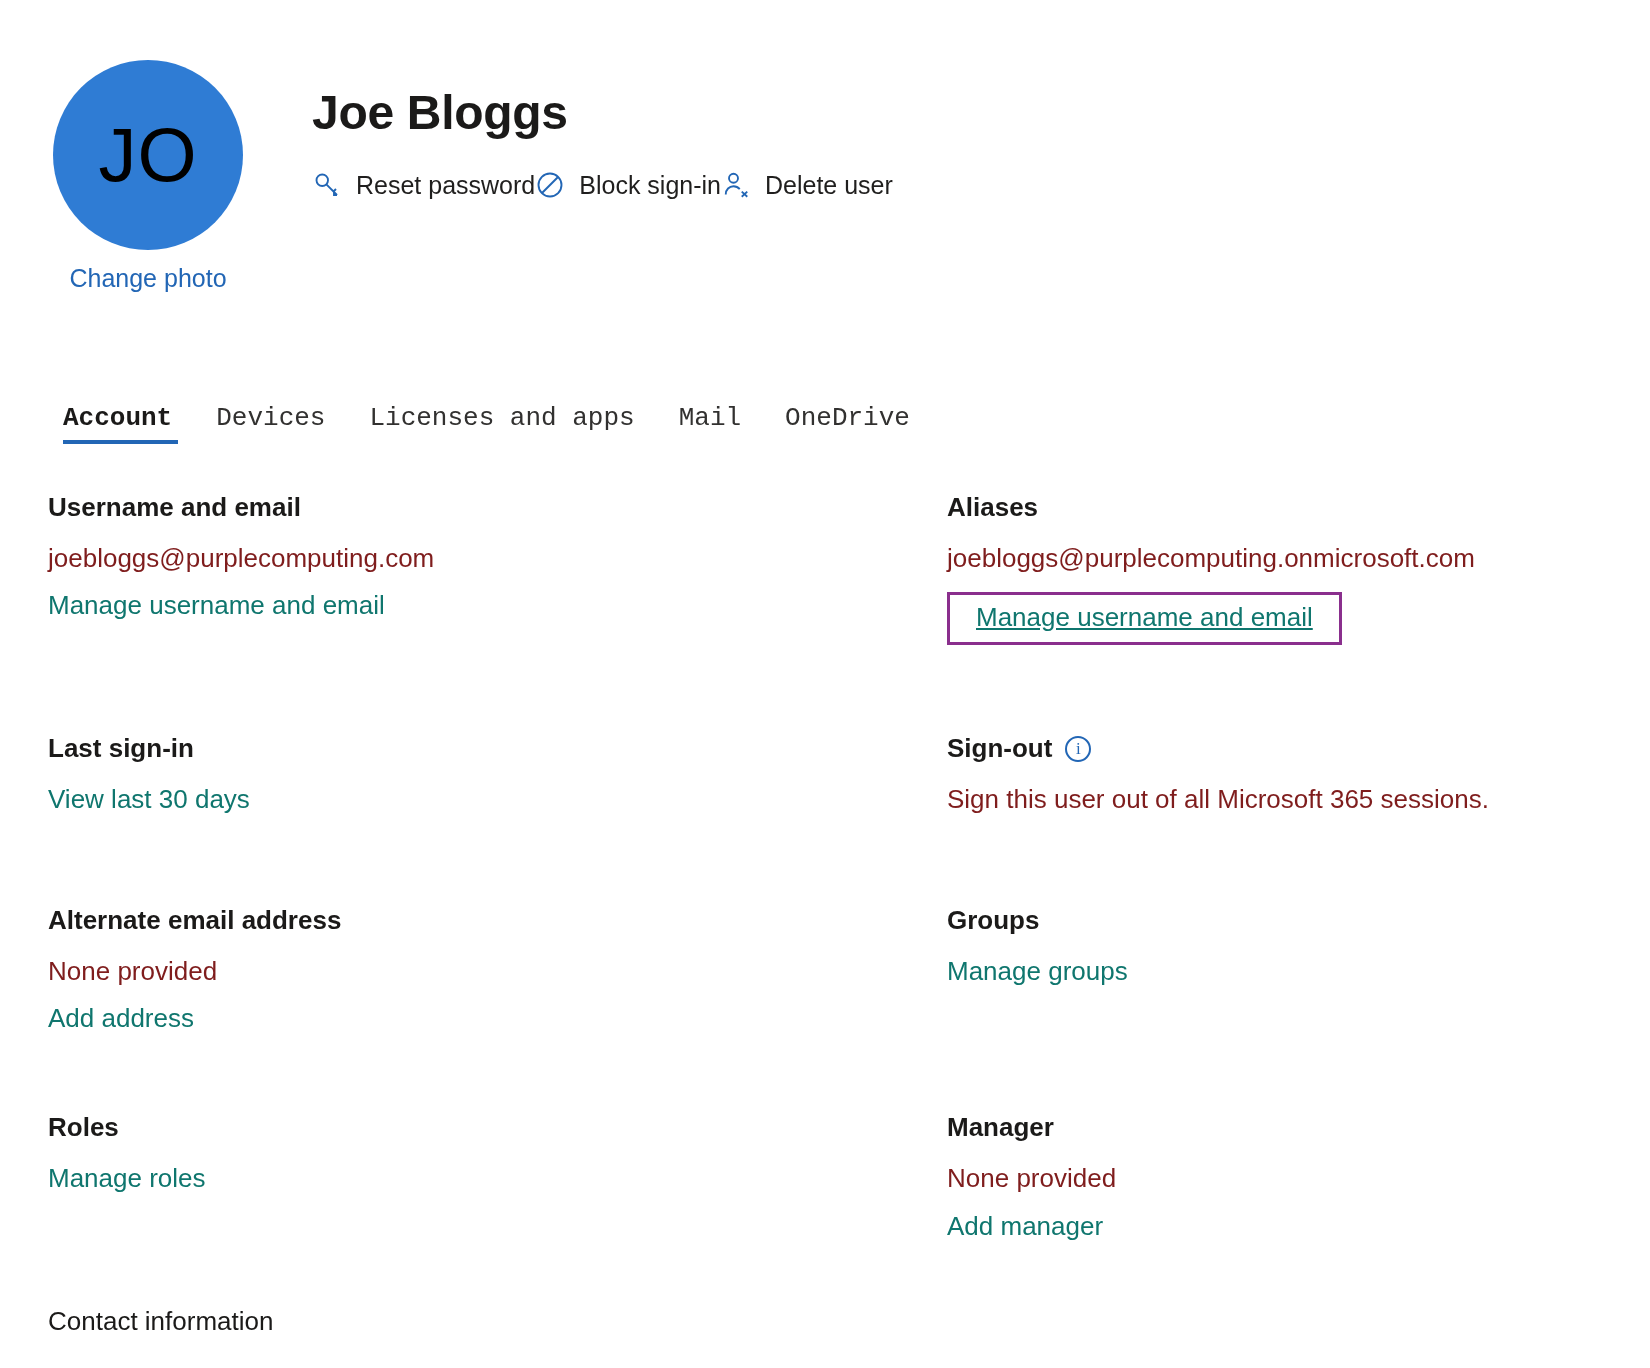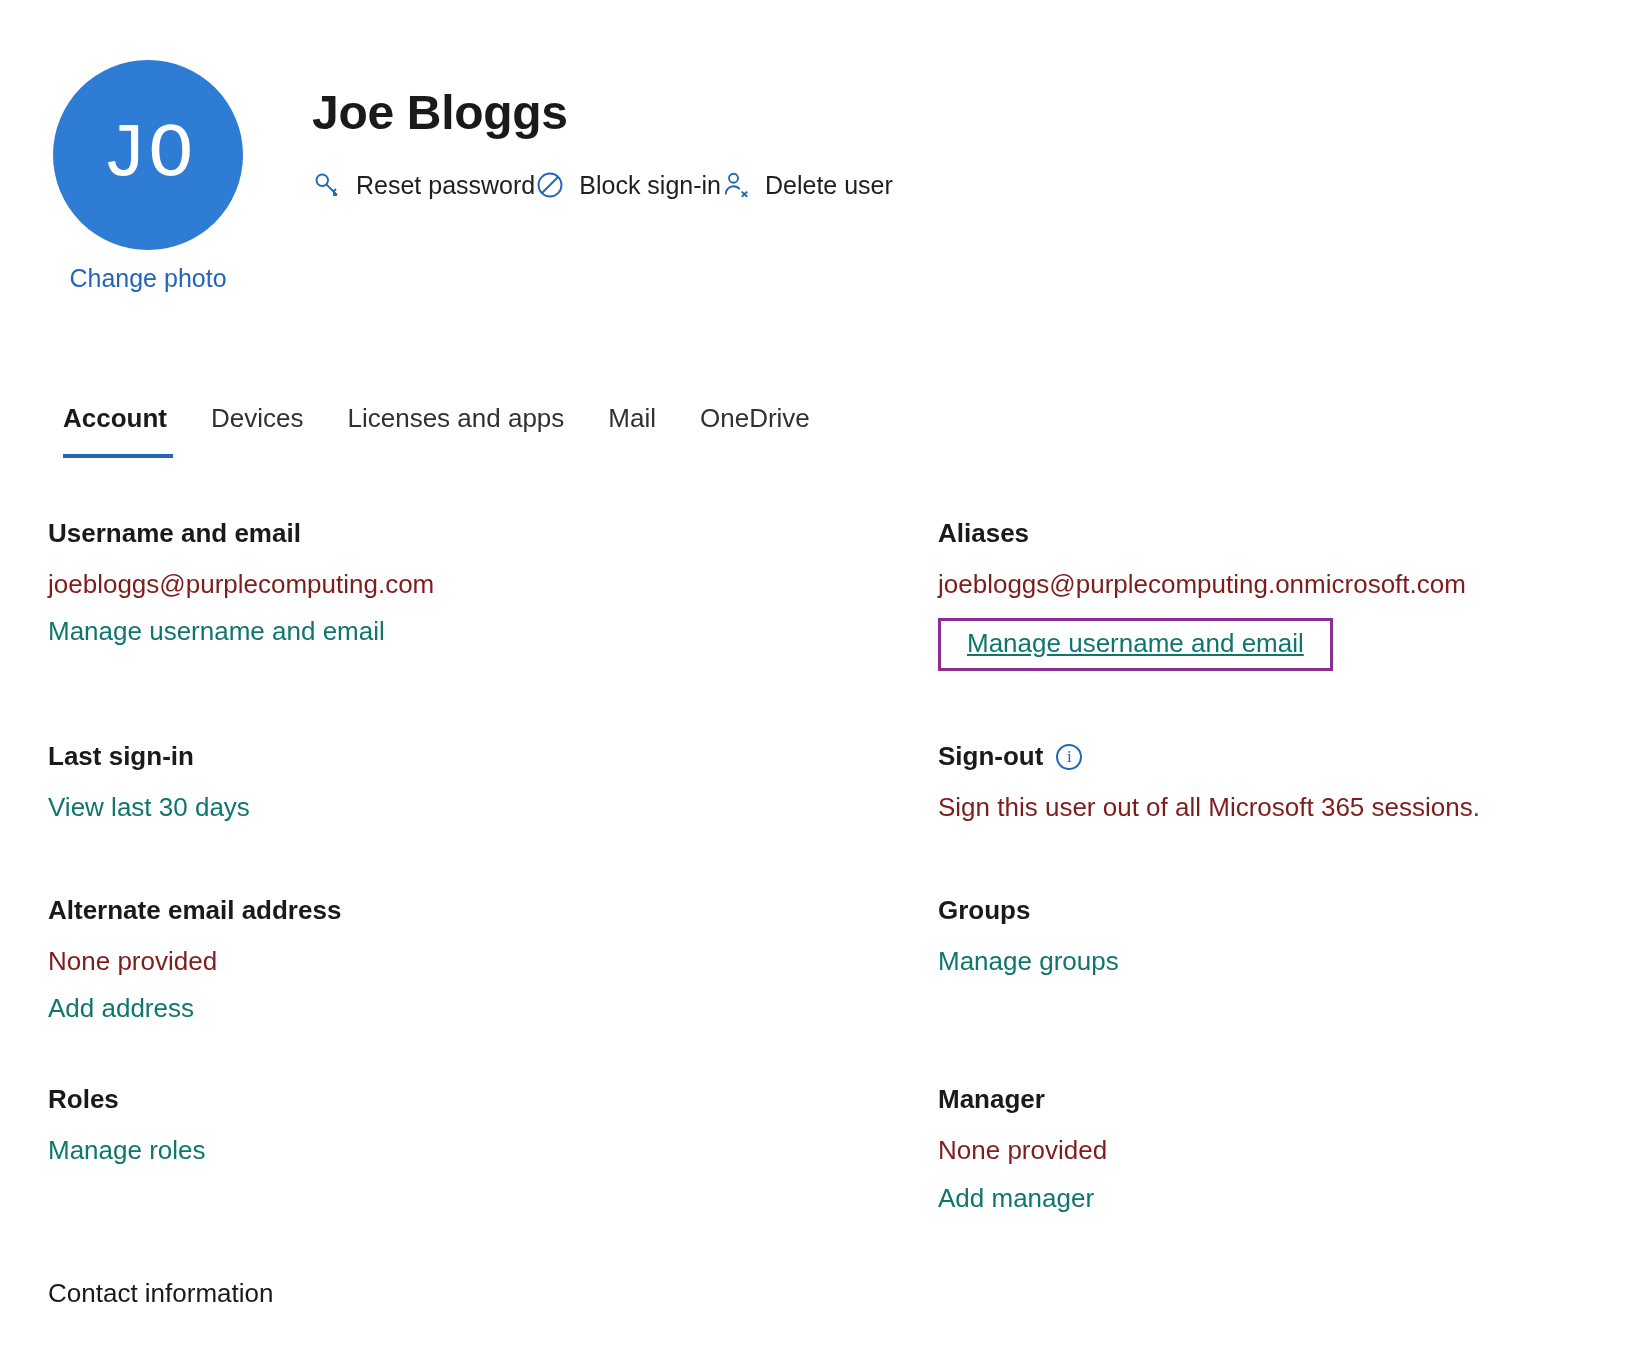--- a/index.html
+++ b/index.html
@@ -29,29 +29,29 @@
     display: flex;
     flex-direction: column;
     align-items: center;
     flex: 0 0 auto;
   }
   .avatar {
     width: 190px;
     height: 190px;
     border-radius: 50%;
     background: #2f7cd4;
-    color: #ffffff;
+    color: #000000;
     display: flex;
     align-items: center;
     justify-content: center;
     font-size: 76px;
     font-weight: 400;
     letter-spacing: 1px;
     line-height: 1;
-    font-family: Liberation Mono, monospace;
+    font-family: Liberation Sans, sans-serif;
   }
   .change-photo {
     margin-top: 14px;
     font-size: 25px;
     color: #2266b5;
     cursor: pointer;
     white-space: nowrap;
   }
 
   .header-right {
@@ -86,45 +86,47 @@
   
   .tabs {
     display: flex;
     align-items: flex-end;
     margin-top: 104px;
     padding-left: 48px;
     gap: 0;
   }
   .tab {
     position: relative;
-    padding: 6px 22px 24px 22px;
+    padding: 6px 22px 11px 22px;
     font-size: 26px;
     color: #323130;
     cursor: pointer;
     white-space: nowrap;
+    font-family: Liberation Mono, monospace;
   }
   .tab:first-child { padding-left: 15px; }
   .tab.active { font-weight: bold; color: #1b1a19; }
   .tab.active::after {
     content: "";
     position: absolute;
     left: 15px;
     right: 16px;
     bottom: 0;
     height: 4px;
     background: #2266b5;
   }
 
   
   .content {
-    margin-top: 60px;
+    margin-top: 48px;
     padding: 0 48px 0 48px;
     display: grid;
     grid-template-columns: 890px 1fr;
     row-gap: 0;
+    gap: 9px;
   }
   .field {
     padding-bottom: 0;
   }
   .field-title {
     font-size: 26px;
     font-weight: bold;
     color: #1b1a19;
     display: flex;
     align-items: center;

